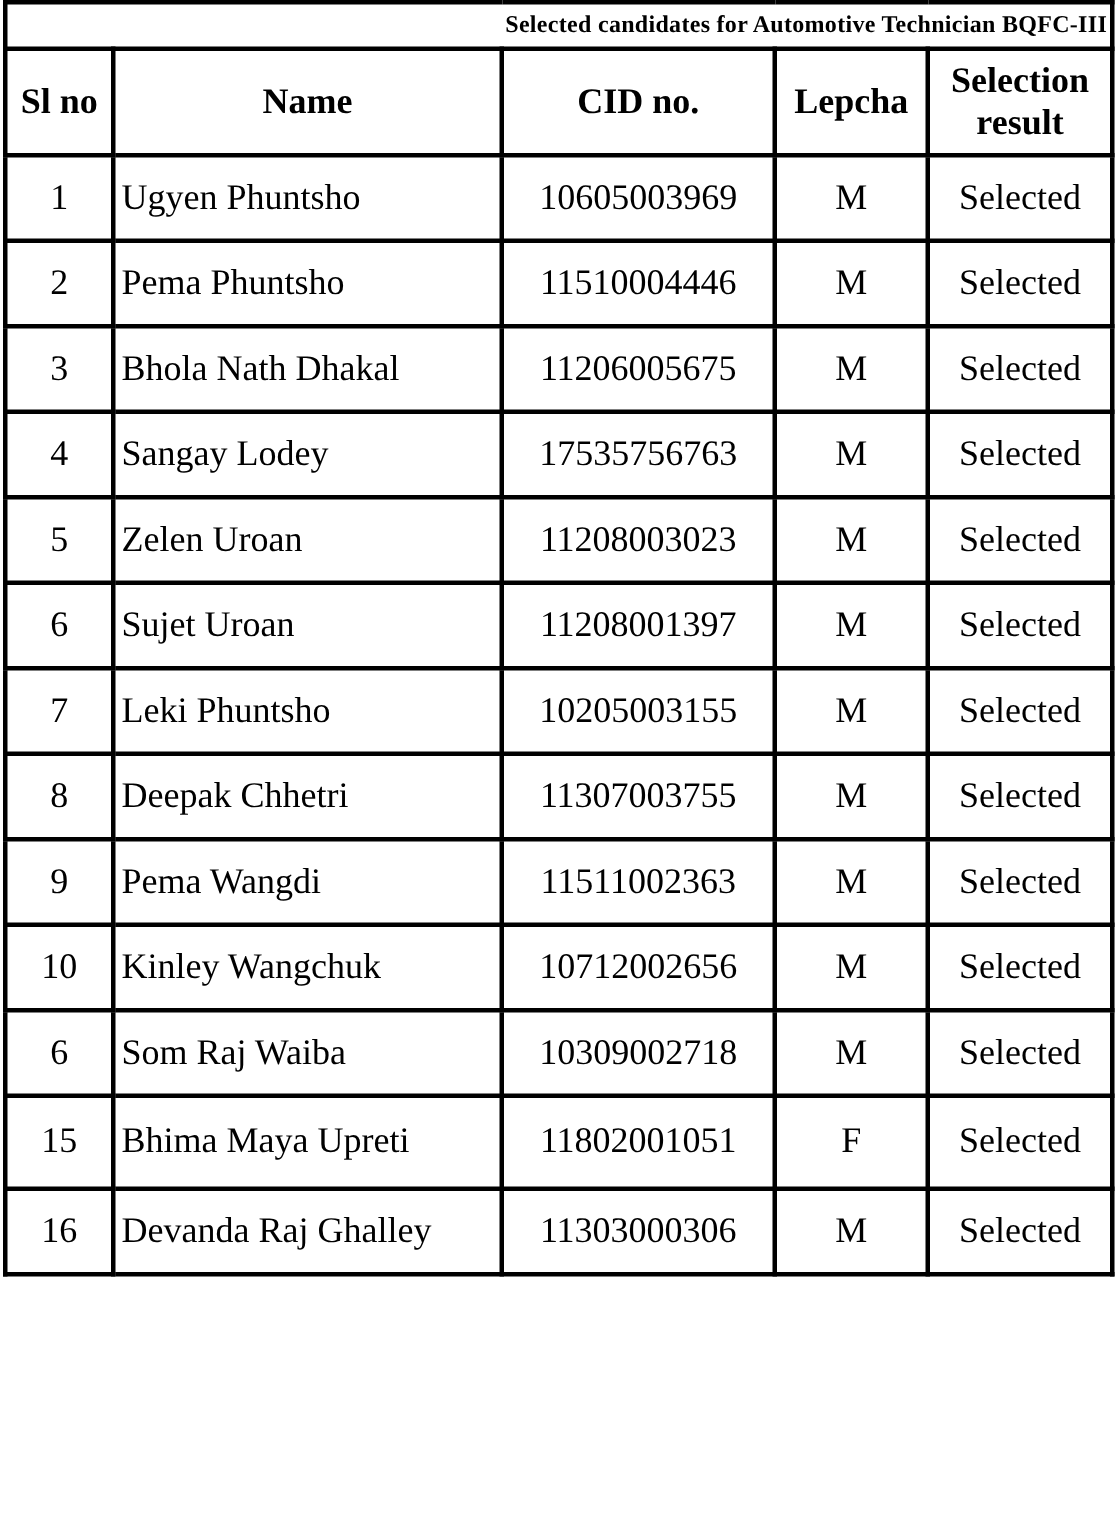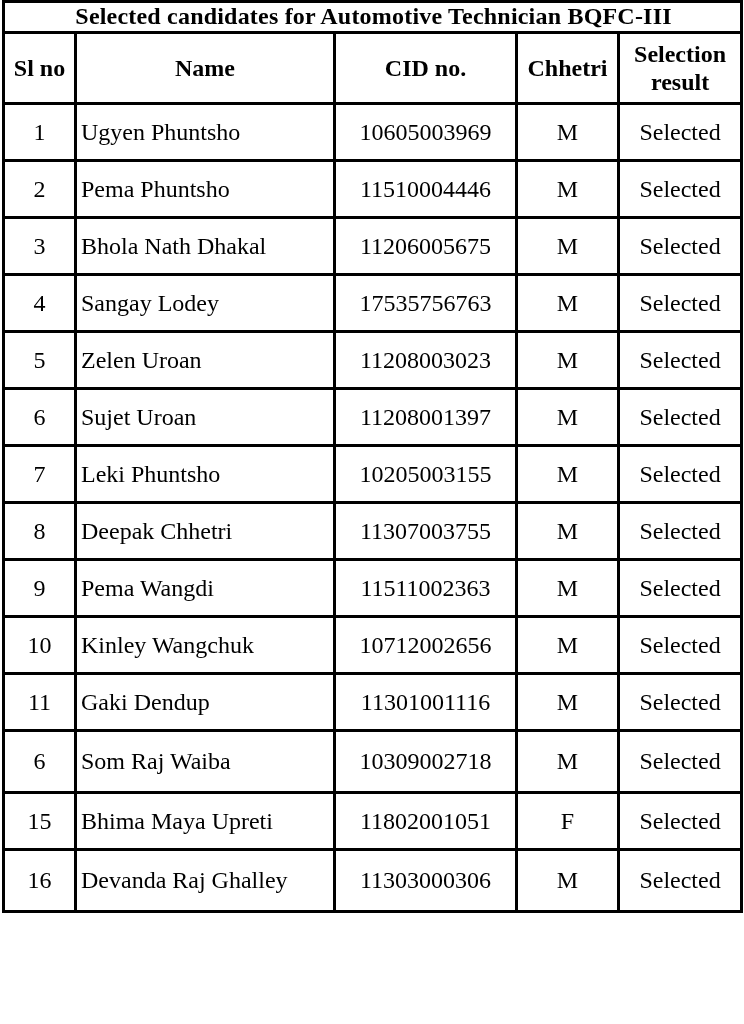--- a/index.html
+++ b/index.html
@@ -25,23 +25,23 @@
     background: #ffffff;
   }
   table.candidates th,
   table.candidates td {
     border: 3px solid #000000;
     color: #000000;
     vertical-align: middle;
     overflow: hidden;
   }
   tr.title-row th {
-    font-size: 24px;
+    font-size: 16px;
     font-weight: bold;
-    text-align: center;
+    text-align: right;
     height: 27px;
     padding: 0 2px 1px 4px;
     white-space: nowrap;
     letter-spacing: 0.2px;
   }
   tr.header-row th {
     font-size: 24px;
     font-weight: bold;
     text-align: center;
     height: 68px;
@@ -79,21 +79,21 @@
       <col style="width:123px">
     </colgroup>
     <thead>
       <tr class="title-row">
         <th colspan="5">Selected candidates for Automotive Technician BQFC-III</th>
       </tr>
       <tr class="header-row">
         <th>Sl no</th>
         <th>Name</th>
         <th>CID no.</th>
-        <th>Chhetri</th>
+        <th>Lepcha</th>
         <th>Selection result</th>
       </tr>
     </thead>
     <tbody>
         <tr>
           <td class="cell-sl">1</td>
           <td class="cell-name">Ugyen Phuntsho</td>
           <td class="cell-cid">10605003969</td>
           <td class="cell-gender">M</td>
           <td class="cell-result">Selected</td>
@@ -155,27 +155,20 @@
           <td class="cell-result">Selected</td>
         </tr>
         <tr>
           <td class="cell-sl">10</td>
           <td class="cell-name">Kinley Wangchuk</td>
           <td class="cell-cid">10712002656</td>
           <td class="cell-gender">M</td>
           <td class="cell-result">Selected</td>
         </tr>
         <tr>
-          <td class="cell-sl">11</td>
-          <td class="cell-name">Gaki Dendup</td>
-          <td class="cell-cid">11301001116</td>
-          <td class="cell-gender">M</td>
-          <td class="cell-result">Selected</td>
-        </tr>
-        <tr>
           <td class="cell-sl">6</td>
           <td class="cell-name">Som Raj Waiba</td>
           <td class="cell-cid">10309002718</td>
           <td class="cell-gender">M</td>
           <td class="cell-result">Selected</td>
         </tr>
         <tr>
           <td class="cell-sl">15</td>
           <td class="cell-name">Bhima Maya Upreti</td>
           <td class="cell-cid">11802001051</td>

